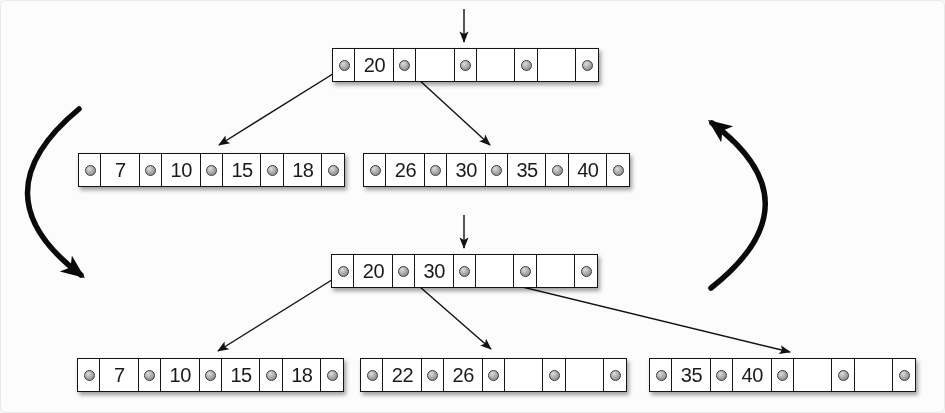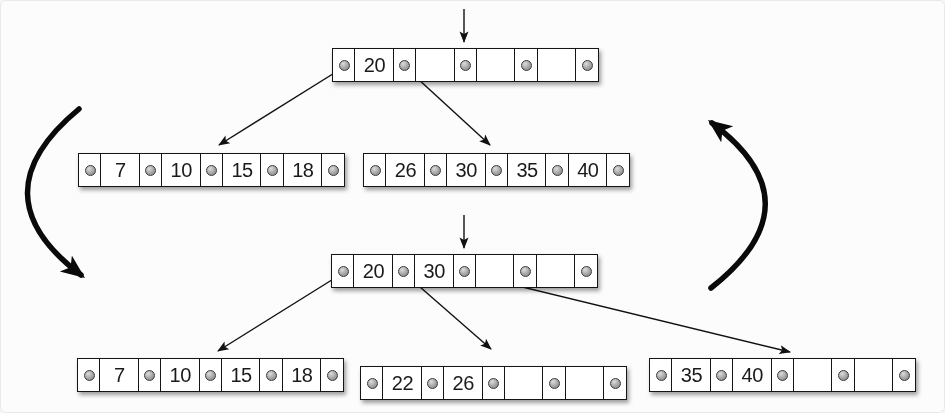--- a/index.html
+++ b/index.html
@@ -184,21 +184,21 @@
         </div>
         <div class="cell key">15</div>
         <div class="cell ptr">
           <span class="dot"></span>
         </div>
         <div class="cell key">18</div>
         <div class="cell ptr">
           <span class="dot"></span>
         </div>
       </div>
-      <div class="node" style="left: 359px; top: 365px;">
+      <div class="node" style="left: 359px; top: 357px;">
         <div class="cell ptr">
           <span class="dot"></span>
         </div>
         <div class="cell key">22</div>
         <div class="cell ptr">
           <span class="dot"></span>
         </div>
         <div class="cell key">26</div>
         <div class="cell ptr">
           <span class="dot"></span>

